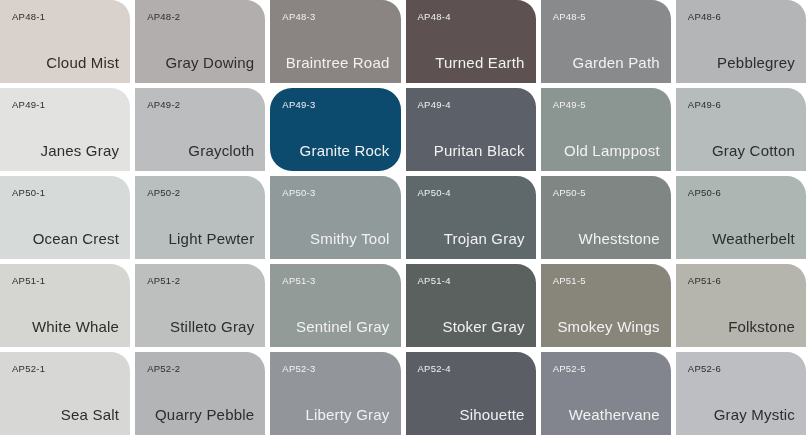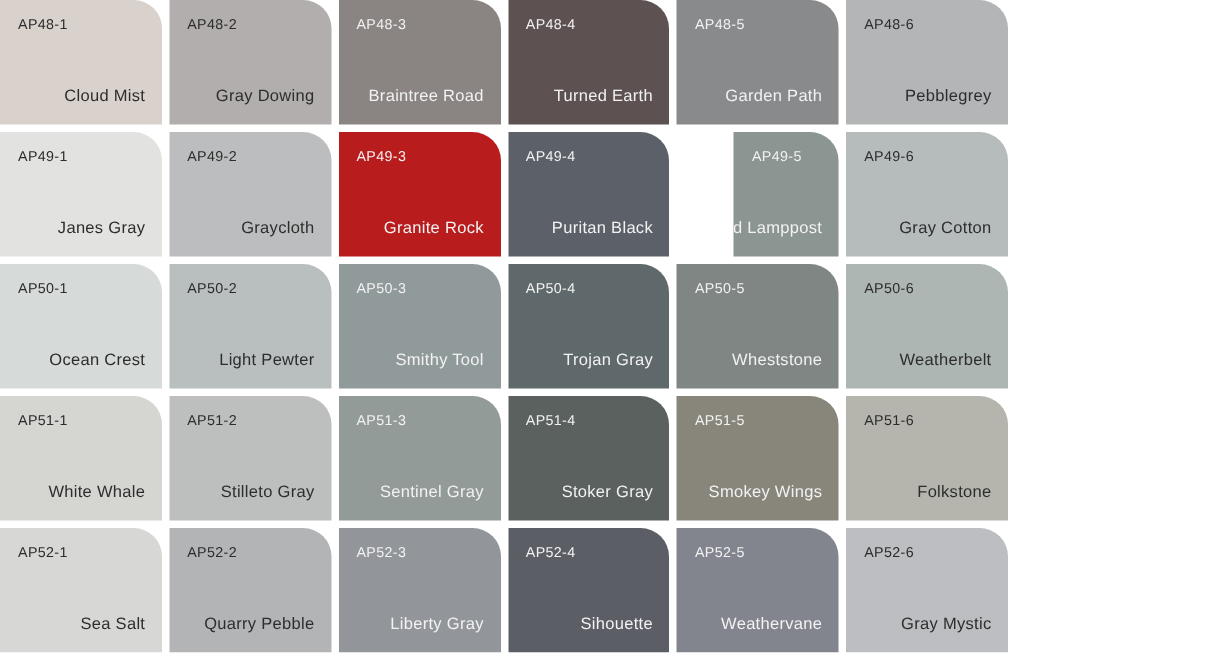--- a/index.html
+++ b/index.html
@@ -13,21 +13,21 @@
     overflow: hidden;
     font-family: "Liberation Sans", sans-serif;
   }
 
   #swatch-grid {
     display: grid;
     grid-template-columns: repeat(6, 1fr);
     grid-template-rows: repeat(5, 1fr);
     column-gap: 5px;
     row-gap: 5px;
-    width: 672px;
+    width: 806px;
     height: 435px;
     padding: 0;
   }
 
   .swatch {
     position: relative;
     border-top-right-radius: 19px;
     overflow: hidden;
     display: block;
     cursor: pointer;
@@ -40,21 +40,21 @@
     font-size: 9.5px;
     letter-spacing: 0.25px;
     line-height: 1;
     white-space: nowrap;
   }
 
   .swatch-name {
     position: absolute;
     bottom: 13px;
     right: 11px;
-    font-size: 11px;
+    font-size: 15px;
     letter-spacing: 0.2px;
     line-height: 1;
     white-space: nowrap;
   }
 
   .light-text .swatch-code,
   .light-text .swatch-name { color: #f2f2f2; }
   .dark-text .swatch-code,
   .dark-text .swatch-name { color: #2d2d2d; }
 </style>
@@ -87,29 +87,29 @@
       <span class="swatch-name">Pebblegrey</span>
     </div>
     <div class="swatch dark-text" style="background: rgb(226, 227, 225); border-top-right-radius: 19px;">
       <span class="swatch-code">AP49-1</span>
       <span class="swatch-name">Janes Gray</span>
     </div>
     <div class="swatch dark-text" style="background: rgb(188, 189, 191); border-top-right-radius: 19px;">
       <span class="swatch-code">AP49-2</span>
       <span class="swatch-name">Graycloth</span>
     </div>
-    <div class="swatch light-text" style="background: #b91c1c; border-top-right-radius: 19px;">
+    <div class="swatch light-text" style="background: #0c4a6e; border-top-right-radius: 19px; border-radius: 22px;">
       <span class="swatch-code">AP49-3</span>
       <span class="swatch-name">Granite Rock</span>
     </div>
     <div class="swatch light-text" style="background: rgb(92, 96, 104); border-top-right-radius: 19px;">
       <span class="swatch-code">AP49-4</span>
       <span class="swatch-name">Puritan Black</span>
     </div>
-    <div class="swatch light-text" style="background: rgb(139, 149, 145); border-top-right-radius: 19px; margin-left: 38px;">
+    <div class="swatch light-text" style="background: rgb(139, 149, 145); border-top-right-radius: 19px;">
       <span class="swatch-code">AP49-5</span>
       <span class="swatch-name">Old Lamppost</span>
     </div>
     <div class="swatch dark-text" style="background: rgb(182, 188, 188); border-top-right-radius: 19px;">
       <span class="swatch-code">AP49-6</span>
       <span class="swatch-name">Gray Cotton</span>
     </div>
     <div class="swatch dark-text" style="background: rgb(214, 218, 217); border-top-right-radius: 19px;">
       <span class="swatch-code">AP50-1</span>
       <span class="swatch-name">Ocean Crest</span>

